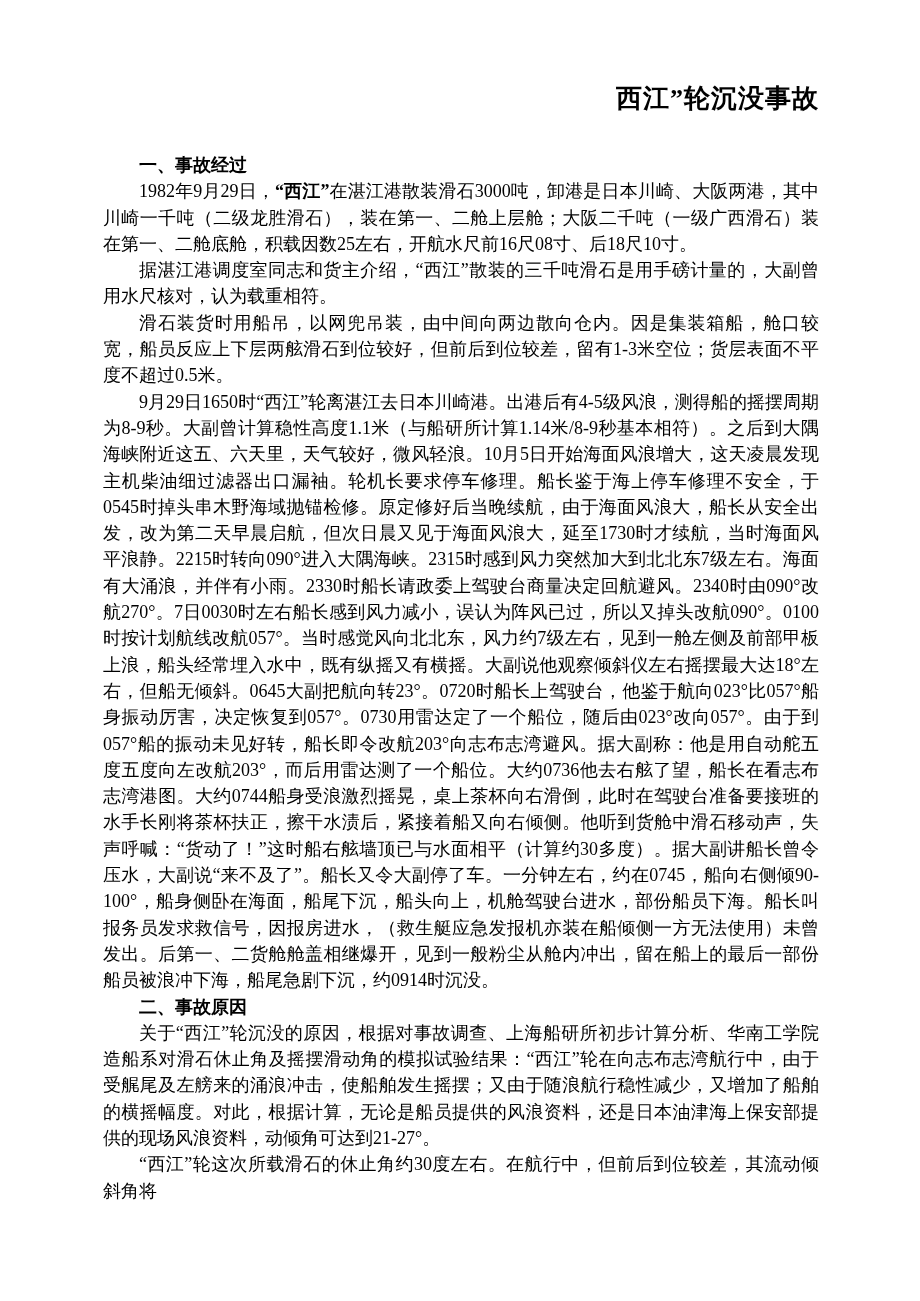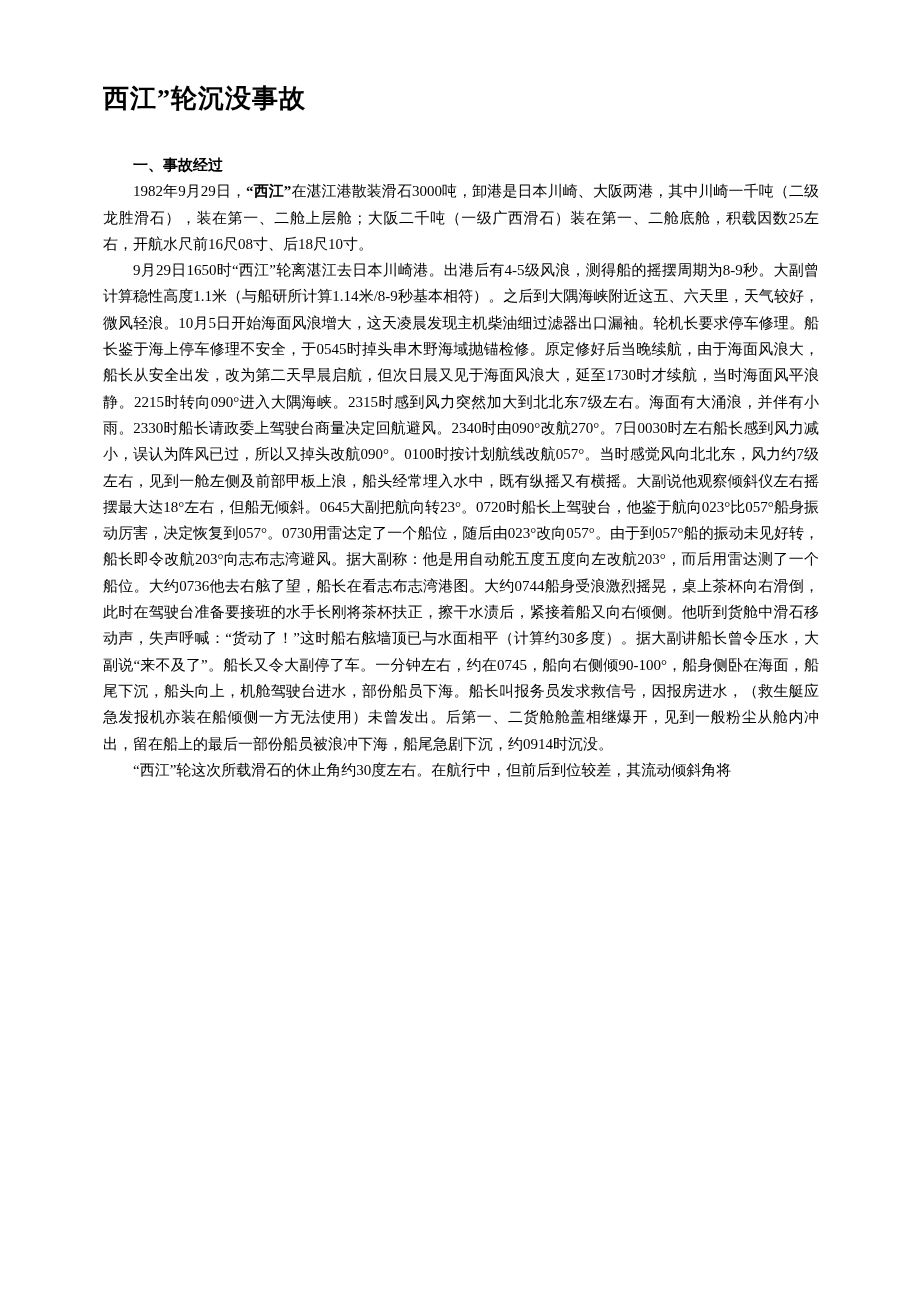--- a/index.html
+++ b/index.html
@@ -18,43 +18,47 @@
   }
   .content {
     position: absolute;
     left: 103px;
     top: 82px;
     width: 716px;
   }
   .doc-title {
     font-size: 26px;
     font-weight: bold;
-    text-align: left;
+    text-align: right;
     margin: 0 0 36px 0;
     line-height: 34px;
     letter-spacing: 1px;
   }
   .heading, .para {
-    font-size: 15px;
+    font-size: 18px;
     line-height: 26.3px;
     margin: 0;
     text-indent: 2em;
     text-align: justify;
   }
   .heading {
     font-weight: bold;
   }
   .para b {
     font-weight: bold;
   }
 </style>
 </head>
 <body>
 
 <div class="page">
   <div class="content">
     <h1 class="doc-title">西江”轮沉没事故</h1>
     <p class="heading"><b>一、事故经过</b></p>
     <p class="para"><span>1982年9月29日，</span><b>“西江”</b><span>在湛江港散装滑石3000吨，卸港是日本川崎、大阪两港，其中川崎一千吨（二级龙胜滑石），装在第一、二舱上层舱；大阪二千吨（一级广西滑石）装在第一、二舱底舱，积载因数25左右，开航水尺前16尺08寸、后18尺10寸。</span></p>
+    <p class="para"><span>据湛江港调度室同志和货主介绍，“西江”散装的三千吨滑石是用手磅计量的，大副曾用水尺核对，认为载重相符。</span></p>
+    <p class="para"><span>滑石装货时用船吊，以网兜吊装，由中间向两边散向仓内。因是集装箱船，舱口较宽，船员反应上下层两舷滑石到位较好，但前后到位较差，留有1-3米空位；货层表面不平度不超过0.5米。</span></p>
     <p class="para"><span>9月29日1650时“西江”轮离湛江去日本川崎港。出港后有4-5级风浪，测得船的摇摆周期为8-9秒。大副曾计算稳性高度1.1米（与船研所计算1.14米/8-9秒基本相符）。之后到大隅海峡附近这五、六天里，天气较好，微风轻浪。10月5日开始海面风浪增大，这天凌晨发现主机柴油细过滤器出口漏袖。轮机长要求停车修理。船长鉴于海上停车修理不安全，于0545时掉头串木野海域抛锚检修。原定修好后当晚续航，由于海面风浪大，船长从安全出发，改为第二天早晨启航，但次日晨又见于海面风浪大，延至1730时才续航，当时海面风平浪静。2215时转向090°进入大隅海峡。2315时感到风力突然加大到北北东7级左右。海面有大涌浪，并伴有小雨。2330时船长请政委上驾驶台商量决定回航避风。2340时由090°改航270°。7日0030时左右船长感到风力减小，误认为阵风已过，所以又掉头改航090°。0100时按计划航线改航057°。当时感觉风向北北东，风力约7级左右，见到一舱左侧及前部甲板上浪，船头经常埋入水中，既有纵摇又有横摇。大副说他观察倾斜仪左右摇摆最大达18°左右，但船无倾斜。0645大副把航向转23°。0720时船长上驾驶台，他鉴于航向023°比057°船身振动厉害，决定恢复到057°。0730用雷达定了一个船位，随后由023°改向057°。由于到057°船的振动未见好转，船长即令改航203°向志布志湾避风。据大副称：他是用自动舵五度五度向左改航203°，而后用雷达测了一个船位。大约0736他去右舷了望，船长在看志布志湾港图。大约0744船身受浪激烈摇晃，桌上茶杯向右滑倒，此时在驾驶台准备要接班的水手长刚将茶杯扶正，擦干水渍后，紧接着船又向右倾侧。他听到货舱中滑石移动声，失声呼喊：“货动了！”这时船右舷墙顶已与水面相平（计算约30多度）。据大副讲船长曾令压水，大副说“来不及了”。船长又令大副停了车。一分钟左右，约在0745，船向右侧倾90-100°，船身侧卧在海面，船尾下沉，船头向上，机舱驾驶台进水，部份船员下海。船长叫报务员发求救信号，因报房进水，（救生艇应急发报机亦装在船倾侧一方无法使用）未曾发出。后第一、二货舱舱盖相继爆开，见到一般粉尘从舱内冲出，留在船上的最后一部份船员被浪冲下海，船尾急剧下沉，约0914时沉没。</span></p>
+    <p class="heading"><b>二、事故原因</b></p>
+    <p class="para"><span>关于“西江”轮沉没的原因，根据对事故调查、上海船研所初步计算分析、华南工学院造船系对滑石休止角及摇摆滑动角的模拟试验结果：“西江”轮在向志布志湾航行中，由于受艉尾及左艕来的涌浪冲击，使船舶发生摇摆；又由于随浪航行稳性减少，又增加了船舶的横摇幅度。对此，根据计算，无论是船员提供的风浪资料，还是日本油津海上保安部提供的现场风浪资料，动倾角可达到21-27°。</span></p>
     <p class="para"><span>“西江”轮这次所载滑石的休止角约30度左右。在航行中，但前后到位较差，其流动倾斜角将</span></p>
   </div>
 </div>
 
 </body></html>

